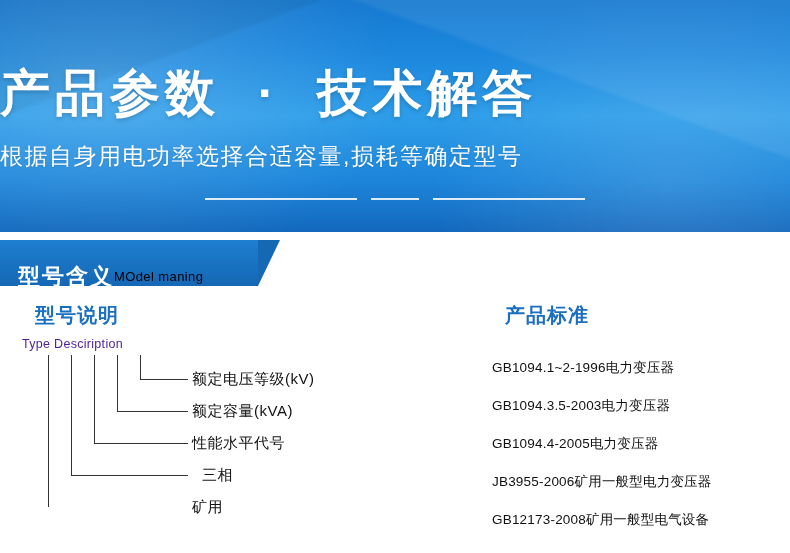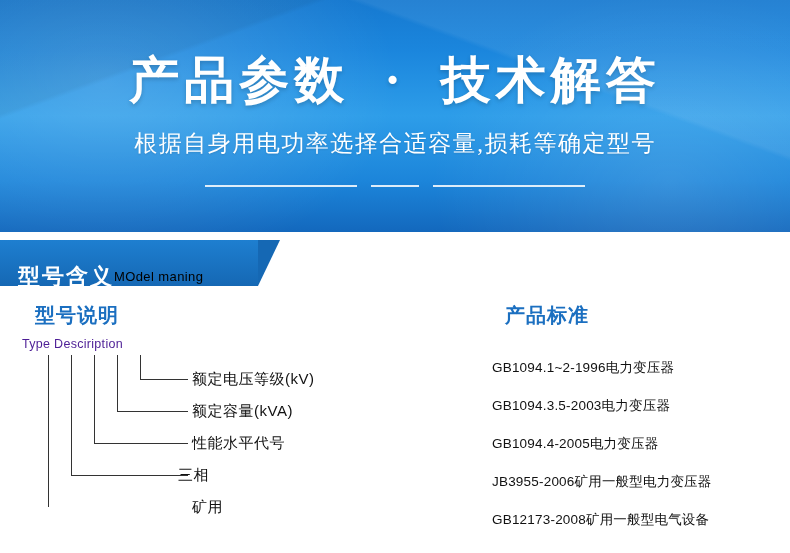--- a/index.html
+++ b/index.html
@@ -52,23 +52,21 @@
     position: absolute;
     left: 0; top: 0; width: 100%; height: 100%;
     background:
       linear-gradient(200deg, rgba(255,255,255,0.07) 0%, rgba(255,255,255,0.07) 30%, rgba(255,255,255,0) 31%),
       linear-gradient(160deg, rgba(0,0,0,0.05) 0%, rgba(0,0,0,0.05) 22%, rgba(0,0,0,0) 23%);
     pointer-events: none;
   }
   .hero-inner {
     position: relative;
     z-index: 3;
-    text-align: center;
-    padding-top: 52px;
-    font-family: Liberation Serif, serif;
+    padding-top: 65px;
   }
   .hero-title {
     color: #ffffff;
     font-size: 50px;
     font-weight: bold;
     letter-spacing: 5px;
     line-height: 1.15;
     text-shadow: 0 2px 4px rgba(0,0,0,0.18);
     white-space: pre;
   }
@@ -279,21 +277,21 @@
         <div class="vline" style="left:95px;  top:0;  height:56px;"></div>
         <div class="hline" style="left:95px;  top:56px; width:71px;"></div>
         <div class="leg" style="left:170px; top:47px;">额定容量(kVA)</div>
 
         <div class="vline" style="left:72px;  top:0;  height:88px;"></div>
         <div class="hline" style="left:72px;  top:88px; width:94px;"></div>
         <div class="leg" style="left:170px; top:79px;">性能水平代号</div>
 
         <div class="vline" style="left:49px;  top:0;  height:120px;"></div>
         <div class="hline" style="left:49px;  top:120px; width:117px;"></div>
-        <div class="leg" style="left:156px; top:111px;">三相</div>
+        <div class="leg" style="left:180px; top:111px;">三相</div>
 
         <div class="vline" style="left:26px;  top:0;  height:152px;"></div>
 
         <div class="leg" style="left:170px; top:143px;">矿用</div>
       </div>
     </div>
 
     <div class="col col-right">
       <div class="col-title-cn">产品标准</div>
 

